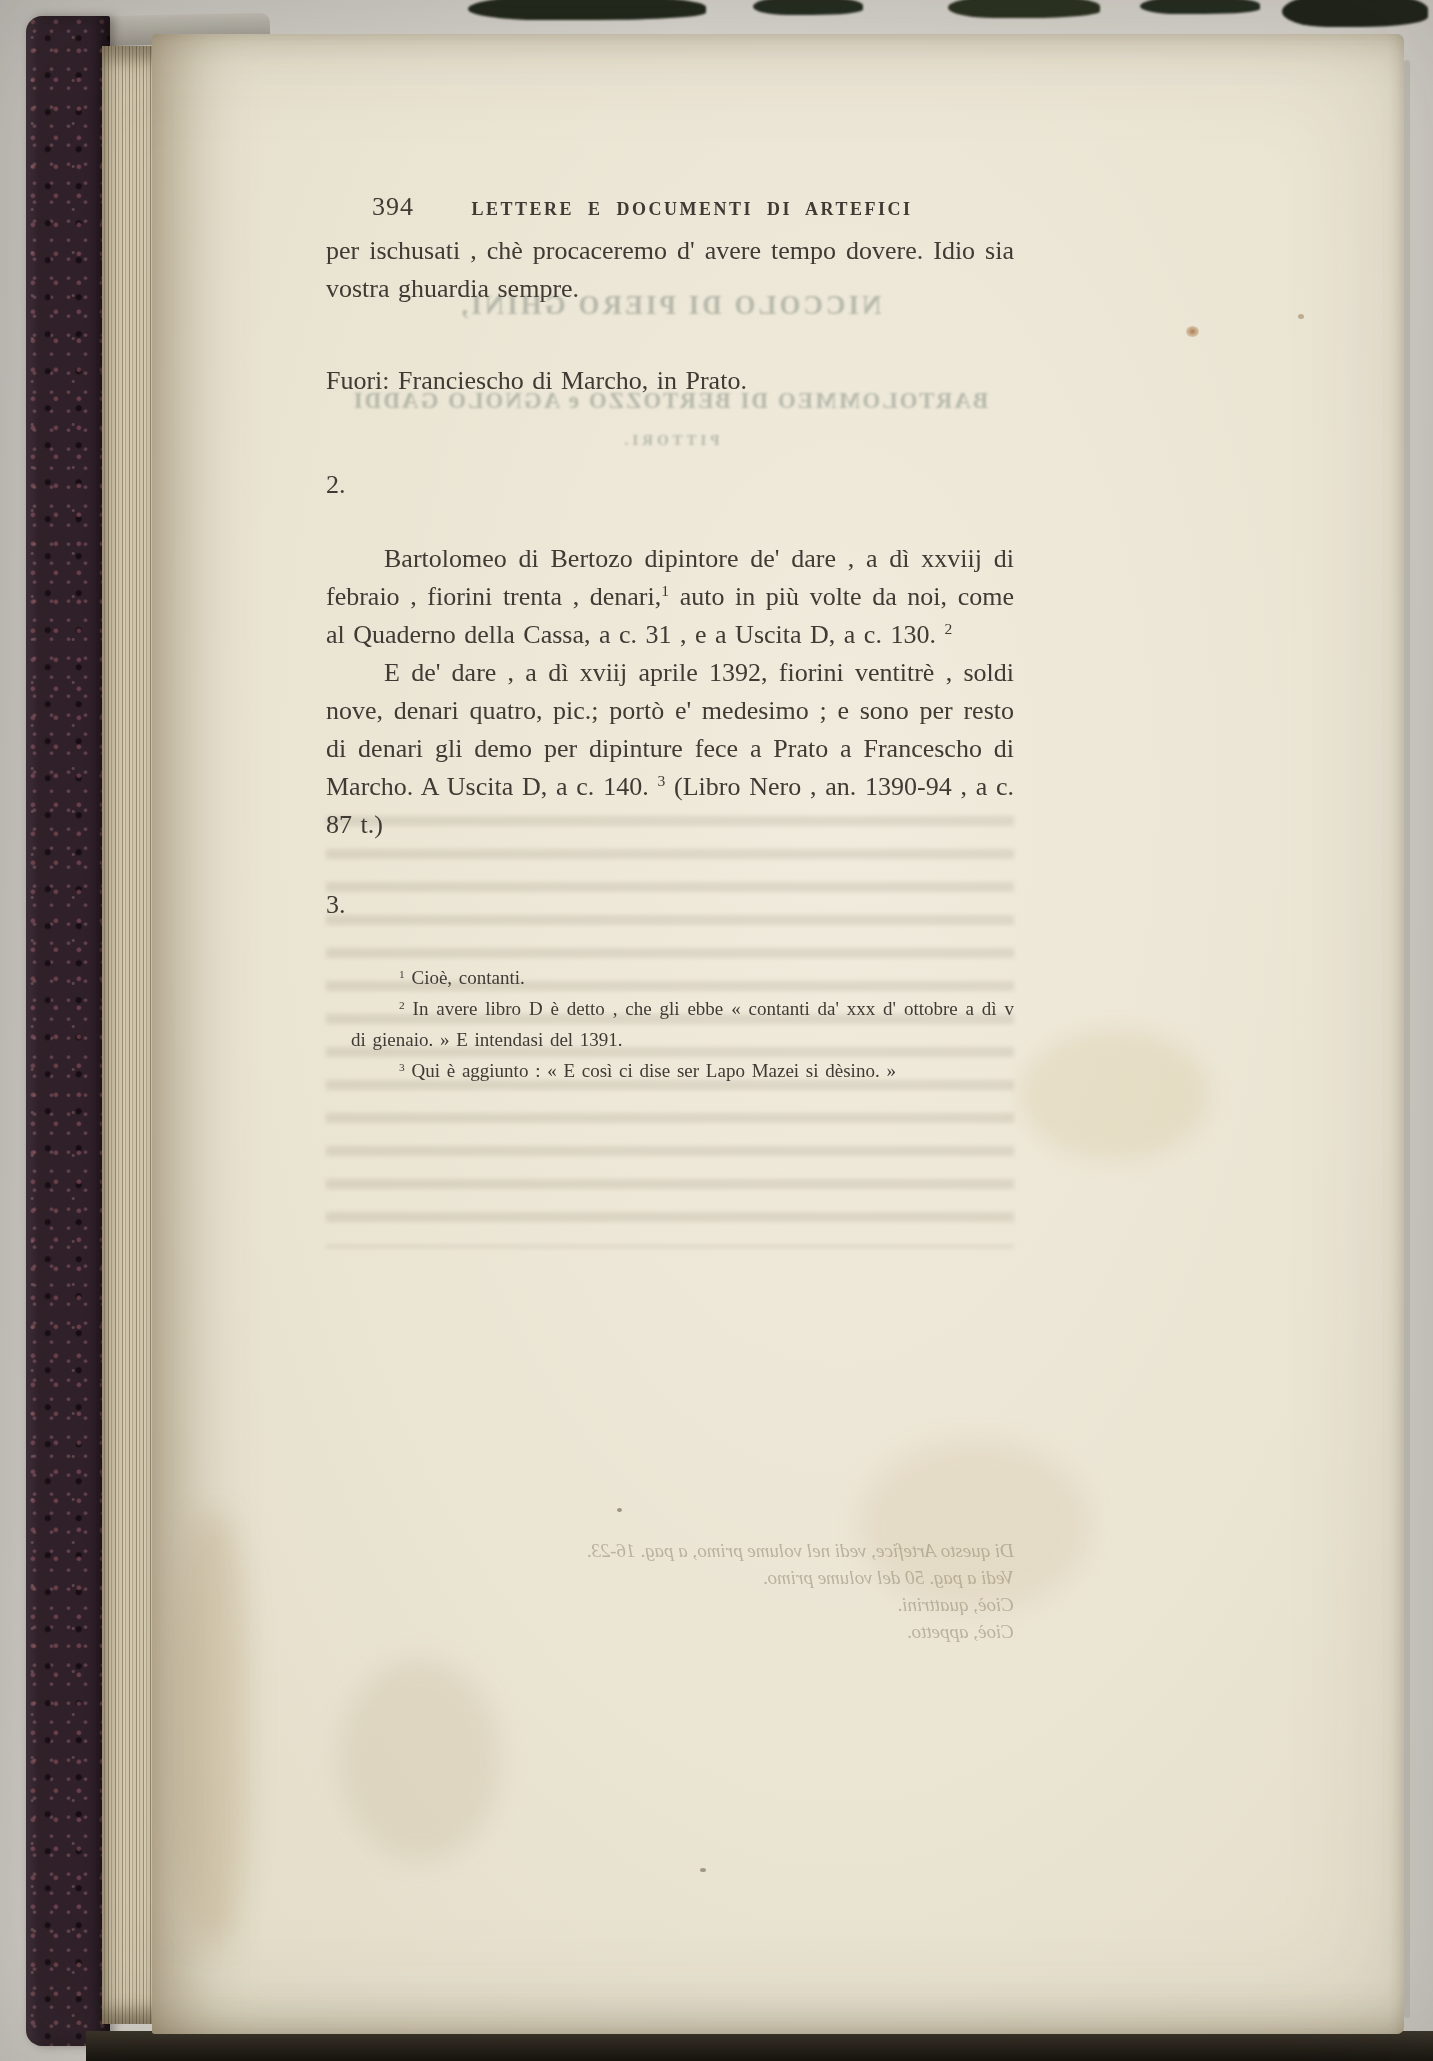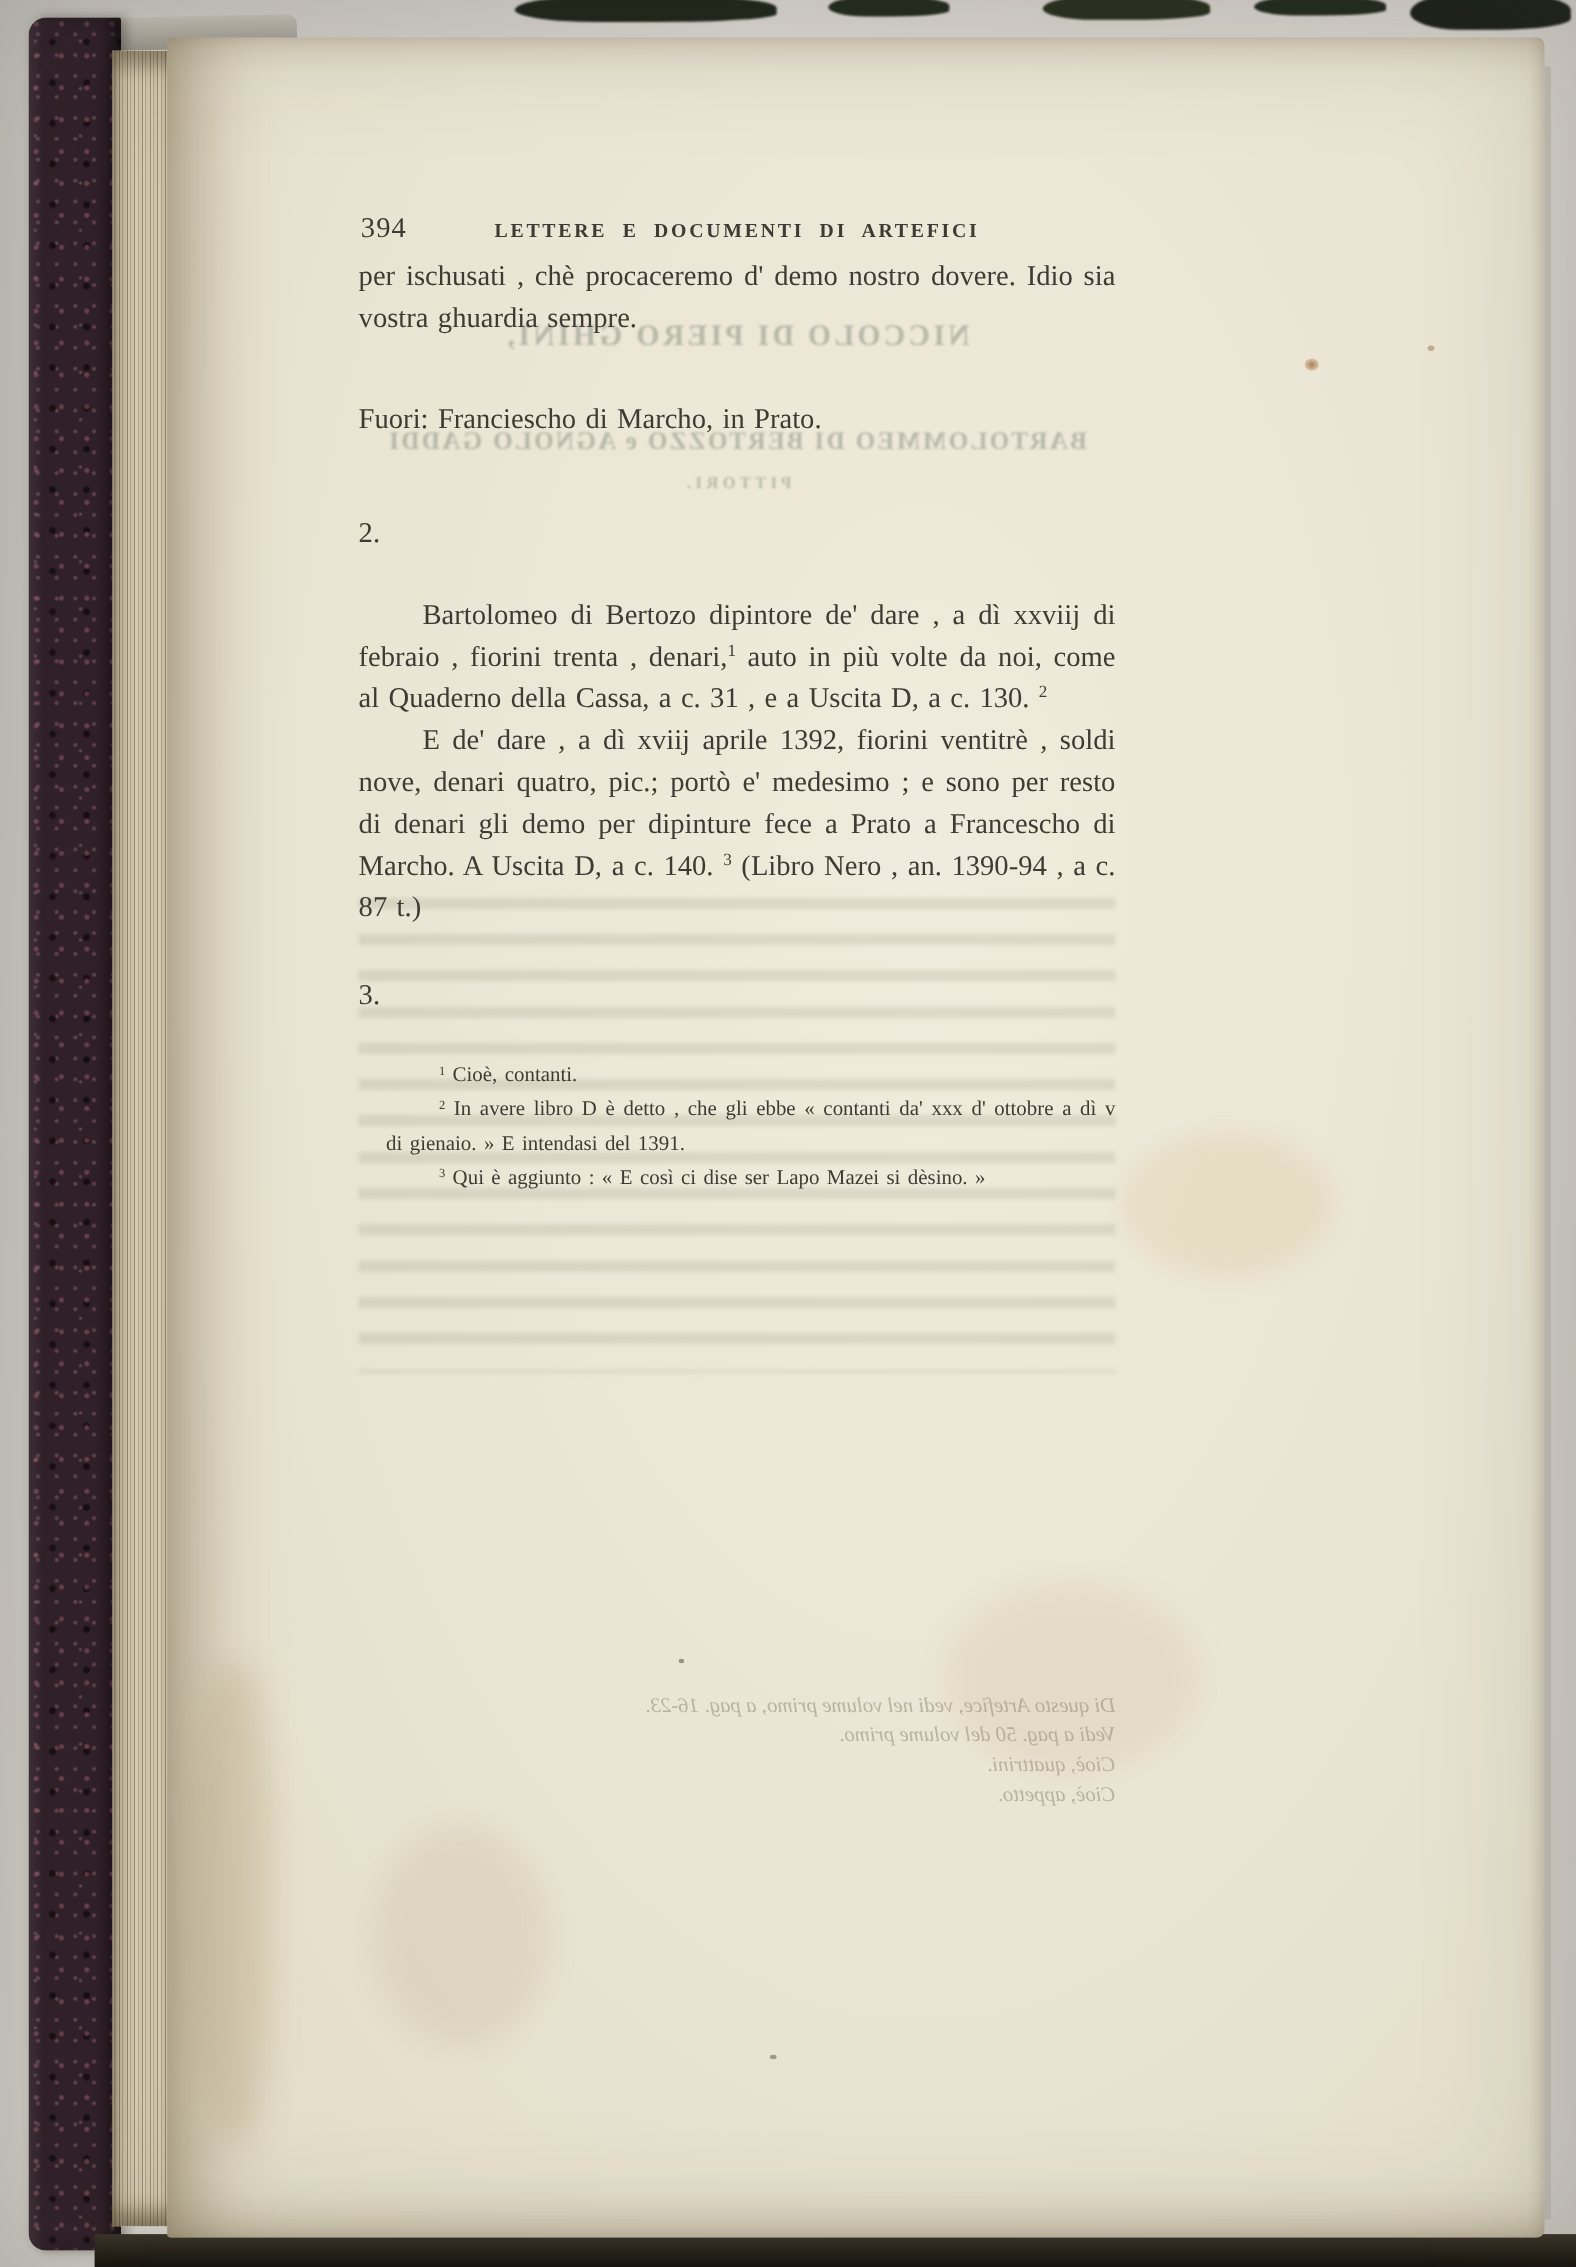--- a/index.html
+++ b/index.html
@@ -84,21 +84,21 @@
   .gutterstreak{left:26px;top:1480px;width:70px;height:430px;background:rgba(150,110,60,.17);filter:blur(14px);border-radius:40%;}
   .speck1{left:465px;top:1474px;width:5px;height:4px;background:#6a5d48;opacity:.6;}
   .speck2{left:548px;top:1834px;width:6px;height:4px;background:rgba(90,80,60,.5);}
 
   
   .textcol{
     position:absolute;left:174px;top:152px;width:688px;z-index:3;
     color:#3f3a33;font-size:26px;line-height:38px;text-align:justify;
     word-spacing:2px;
   }
-  .pghead{position:relative;height:34px;}
+  .pghead{position:relative;height:34px;margin-left:44px;}
   .pgnum{position:absolute;left:2px;top:2px;font-size:26px;letter-spacing:1px;}
   .runhead{display:block;text-align:center;font-size:18px;font-weight:bold;letter-spacing:2.5px;word-spacing:7px;padding-top:4px;}
   .p{margin:0;}
   .p1{margin-top:12px;}
   .fuori{margin-top:54px;text-align:left;}
   .secnum{margin-top:66px;text-align:left;}
   .sec3{margin-top:42px;}
   .pind{text-indent:58px;}
   .p2{margin-top:36px;}
   .p4{margin-top:42px;}
@@ -144,21 +144,21 @@
     <div class="stain speck1"></div>
     <div class="stain speck2"></div>
 
     <div class="textcol">
 
       <div class="pghead">
         <span class="pgnum">394</span>
         <span class="runhead">LETTERE E DOCUMENTI DI ARTEFICI</span>
       </div>
 
-      <p class="p p1"><span>per ischusati , chè procaceremo d' demo nostro dovere. Idio sia vostra ghuardia sempre.</span></p>
+      <p class="p p1"><span>per ischusati , chè procaceremo d' avere tempo dovere. Idio sia vostra ghuardia sempre.</span></p>
 
       <p class="p fuori"><span>Fuori: </span><span class="it">Franciescho di Marcho, in Prato.</span></p>
 
       <p class="p secnum"><span>2.</span></p>
 
       <p class="p pind p2"><span>Bartolomeo di Bertozo dipintore de' dare , a dì xxviij di febraio , fiorini trenta , denari,</span><sup>1</sup><span> auto in più volte da noi, come al Quaderno della Cassa, a c. 31 , e a Uscita </span><span class="it">D,</span><span> a c. 130. </span><sup>2</sup></p>
 
       <p class="p pind"><span>E de' dare , a dì xviij aprile 1392, fiorini ventitrè , soldi nove,  denari  quatro, pic.; portò e' medesimo ; e sono per resto di denari gli demo per dipinture fece a Prato a Francescho di Marcho. A Uscita </span><span class="it">D,</span><span> a c. 140. </span><sup>3</sup><span> (</span><span class="it">Libro Nero</span><span> , an. 1390-94 , a c. 87 t.)</span></p>
 
       <p class="p secnum sec3"><span>3.</span></p>

